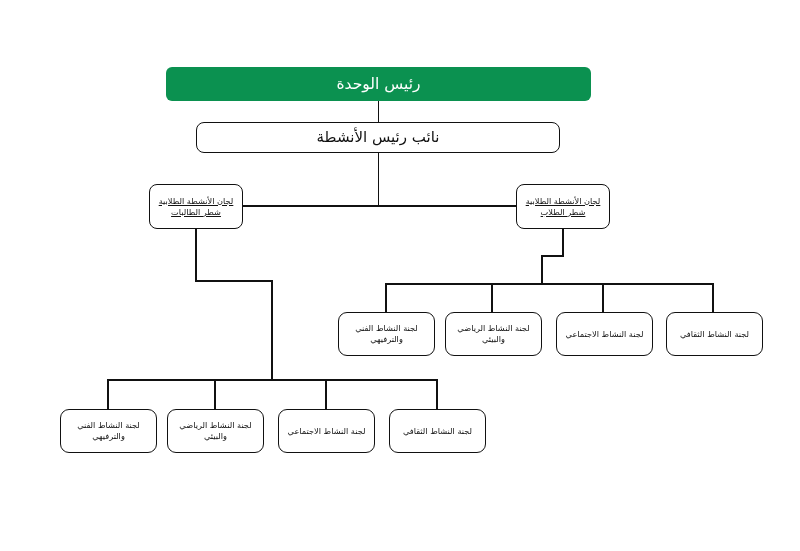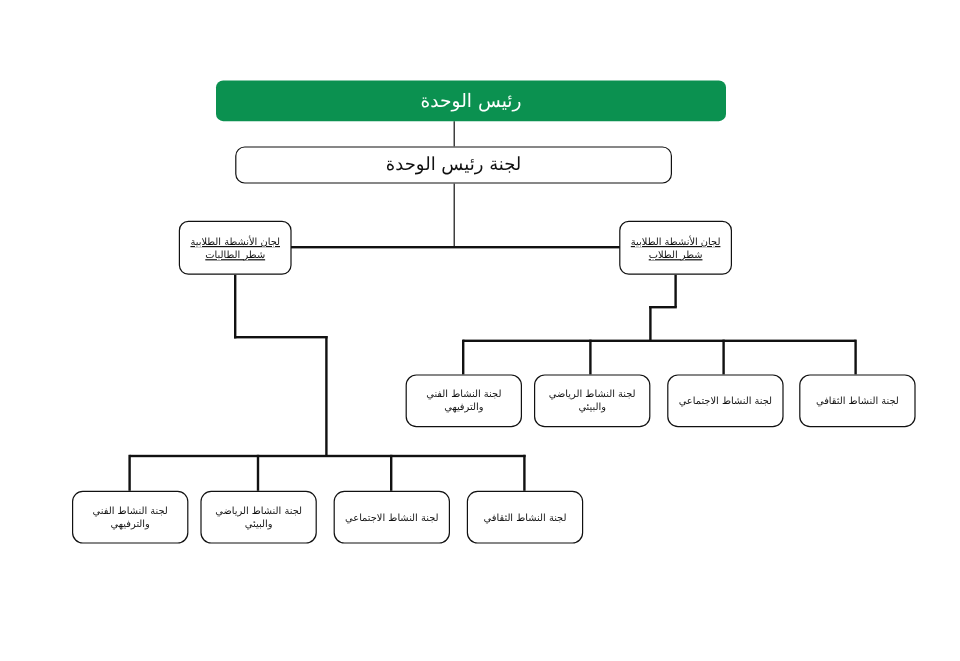--- a/index.html
+++ b/index.html
@@ -72,25 +72,25 @@
     z-index: 1;
   }
   .conn.v { width: 1.8px; }
   .conn.h { height: 1.8px; }
 </style>
 </head>
 <body>
 
 <div id="chart-canvas">
 
-  <div class="node root" style="left:180px; top:67px; width:425px; height:34px;">رئيس الوحدة</div>
+  <div class="node root" style="left:166px; top:67px; width:425px; height:34px;">رئيس الوحدة</div>
 
   <div class="conn v" style="left:377.5px; top:101px; height:21px;"></div>
 
-  <div class="node deputy" style="left:196px; top:122px; width:364px; height:31px;">لجنة رئيس الوحدة</div>
+  <div class="node deputy" style="left:196px; top:122px; width:364px; height:31px;">نائب رئيس الأنشطة</div>
 
   <div class="conn v" style="left:377.5px; top:153px; height:53px;"></div>
   <div class="conn h" style="left:195px; top:205px; width:322px;"></div>
 
   <div class="node branch" style="left:149px; top:184px; width:94px; height:45px;">لجان الأنشطة الطلابية
 شطر الطالبات</div>
 
   <div class="node branch" style="left:516px; top:184px; width:94px; height:45px;">لجان الأنشطة الطلابية
 شطر الطلاب</div>
 

